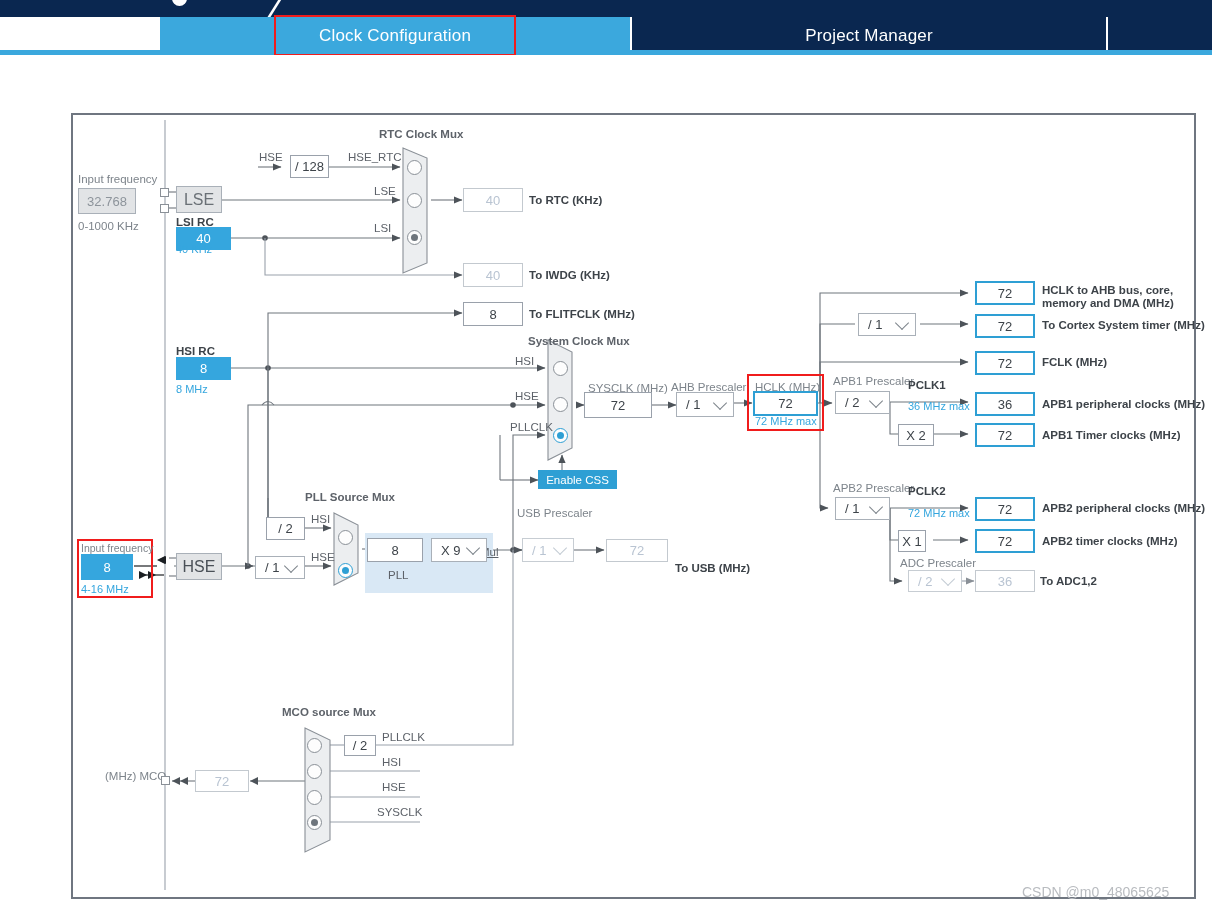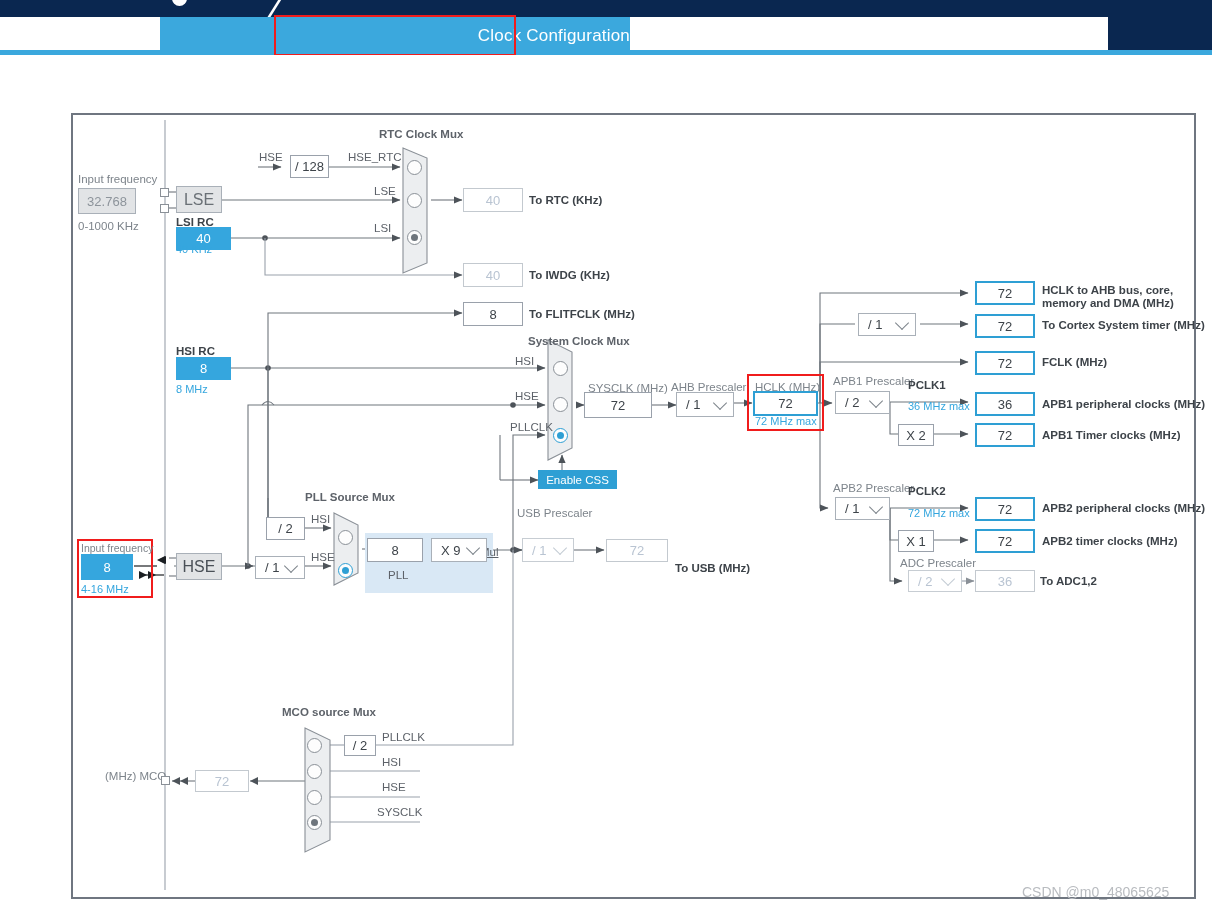--- a/index.html
+++ b/index.html
@@ -11,21 +11,21 @@
     overflow:hidden;
     position:relative;
   }
   
   #top-banner{position:absolute;left:0;top:0;width:1212px;height:17px;background:#0a2750;overflow:hidden;}
   #logo-swoosh{position:absolute;left:280px;top:-26px;width:46px;height:46px;border-left:3px solid #ffffff;transform:skewX(-32deg);}
   #logo-dot{position:absolute;left:172px;top:-9px;width:15px;height:15px;border-radius:50%;background:#ffffff;}
 
   
   #tab-bar{position:absolute;left:0;top:17px;width:1212px;height:37px;background:#ffffff;}
-  .tab{position:absolute;top:0;height:37px;display:flex;align-items:center;justify-content:flex-end;
+  .tab{position:absolute;top:0;height:37px;display:flex;align-items:center;justify-content:center;
        color:#ffffff;font-size:17px;letter-spacing:.2px;box-sizing:border-box;}
   .tab.navy{background:#0a2750;}
   .tab.active{background:#3ba8dd;}
   #tab-bottom-strip{position:absolute;left:0;top:50px;width:1212px;height:5px;background:#3ba8dd;}
   #tab-divider{position:absolute;left:1106px;top:17px;width:2px;height:33px;background:#ffffff;}
   #tab-active-outline{position:absolute;left:274px;top:15px;width:242px;height:41px;border:2px solid #f01c1c;box-sizing:border-box;pointer-events:none;}
 
   
   #toolbar{position:absolute;left:0;top:55px;width:1212px;height:44px;background:#ffffff;}
   .tbtn{position:absolute;top:63px;width:26px;height:26px;display:flex;align-items:center;justify-content:center;}
@@ -88,20 +88,23 @@
 
 <div id="top-banner">
   <div id="logo-dot"></div>
   <div id="logo-swoosh"></div>
 </div>
 
 <div id="tab-bar">
   <div class="tab active" style="left:160px;width:470px;">
     <span>Clock Configuration</span>
   </div>
+  <div class="tab navy" style="left:632px;width:474px;">
+    <span>Project Manager</span>
+  </div>
   <div class="tab navy" style="left:1108px;width:104px;">
     <span></span>
   </div>
   <div id="tab-divider"></div>
 </div>
 <div id="tab-bottom-strip"></div>
 <div id="tab-active-outline"></div>
 
 <div id="toolbar">
   <div class="tbtn" style="left:330px;">
@@ -399,21 +402,21 @@
 
 <div class="lbl" style="left:833px;top:482px;">APB2 Prescaler</div>
 <div class="dd" style="left:835px;top:497px;width:55px;height:23px;">
   <span>/ 1</span>
   <span class="chev"></span>
 </div>
 <div class="lbl-b" style="left:908px;top:485px;">PCLK2</div>
 <div class="lbl-blue" style="left:908px;top:507px;">72 MHz max</div>
 <div class="nodebox nb-blue" style="left:975px;top:497px;width:60px;height:24px;">72</div>
 <div class="lbl-b" style="left:1042px;top:502px;">APB2 peripheral clocks (MHz)</div>
-<div class="nodebox nb-dark" style="left:898px;top:530px;width:36px;height:22px;">X 1</div>
+<div class="nodebox nb-dark" style="left:898px;top:530px;width:28px;height:22px;">X 1</div>
 <div class="nodebox nb-blue" style="left:975px;top:529px;width:60px;height:24px;">72</div>
 <div class="lbl-b" style="left:1042px;top:535px;">APB2 timer clocks (MHz)</div>
 
 <div class="lbl" style="left:900px;top:557px;">ADC Prescaler</div>
 <div class="dd dim" style="left:908px;top:570px;width:54px;height:22px;">
   <span>/ 2</span>
   <span class="chev"></span>
 </div>
 <div class="nodebox nb-disabled" style="left:975px;top:570px;width:60px;height:22px;">36</div>
 <div class="lbl-b" style="left:1040px;top:575px;">To ADC1,2</div>

